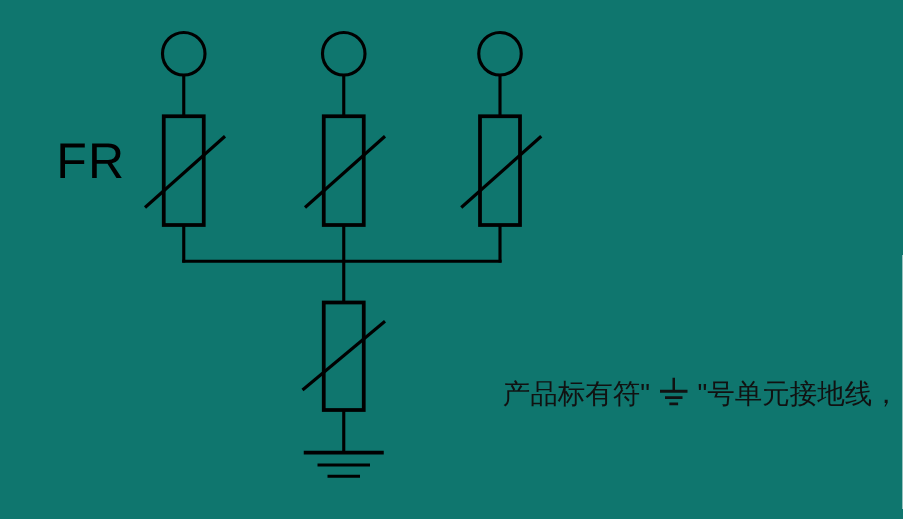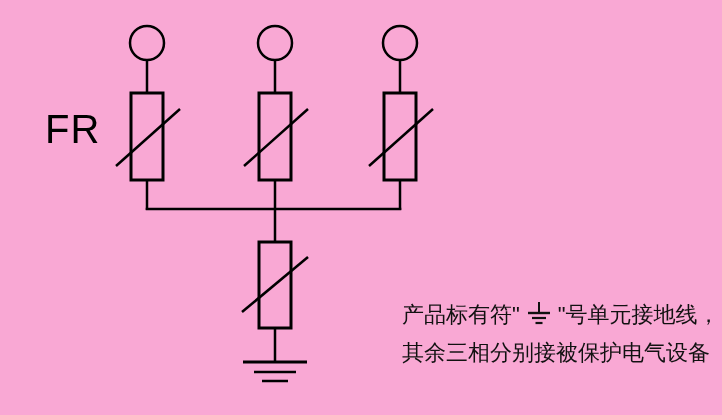--- a/index.html
+++ b/index.html
@@ -4,23 +4,24 @@
 <style>
   html, body {
     margin: 0;
     padding: 0;
     background: #ffffff;
   }
   .page {
     position: relative;
     width: 722px;
     height: 415px;
-    background: #f9a8d4;
+    background: #0f766e;
     font-family: "Liberation Sans", "DejaVu Sans", sans-serif;
     overflow: hidden;
+    text-align: center;
   }
   .schematic {
     position: absolute;
     left: 0;
     top: 0;
   }
   .fr-label {
     position: absolute;
     left: 45px;
     top: 108px;
@@ -105,16 +106,15 @@
     <span class="line">
       <span>产品标有符"</span><svg class="inline-ground" width="24" height="23" viewBox="0 0 24 23">
           <g stroke="#111111" fill="none">
             <line x1="12" y1="0" x2="12" y2="10" stroke-width="2"></line>
             <line x1="1" y1="11" x2="23" y2="11" stroke-width="2.4"></line>
             <line x1="5" y1="16" x2="19" y2="16" stroke-width="2.2"></line>
             <line x1="8.5" y1="21" x2="15.5" y2="21" stroke-width="2.2"></line>
           </g>
         </svg><span>"号单元接地线，</span>
     </span>
-    <span class="line">其余三相分别接被保护电气设备</span>
   </div>
 
 </div>
 
 </body></html>

